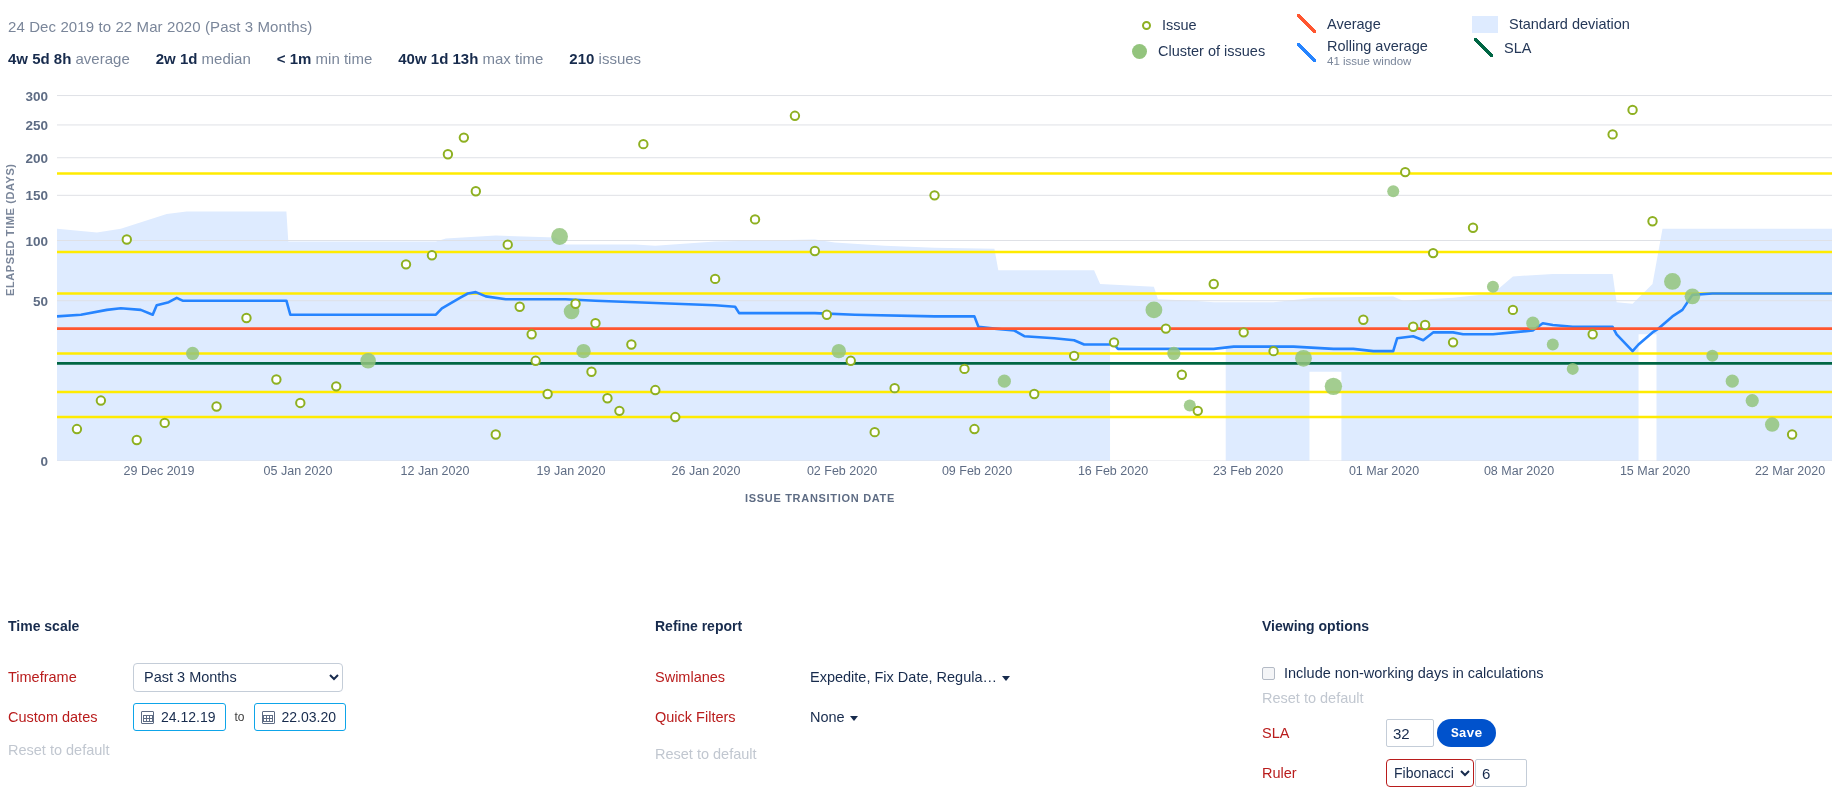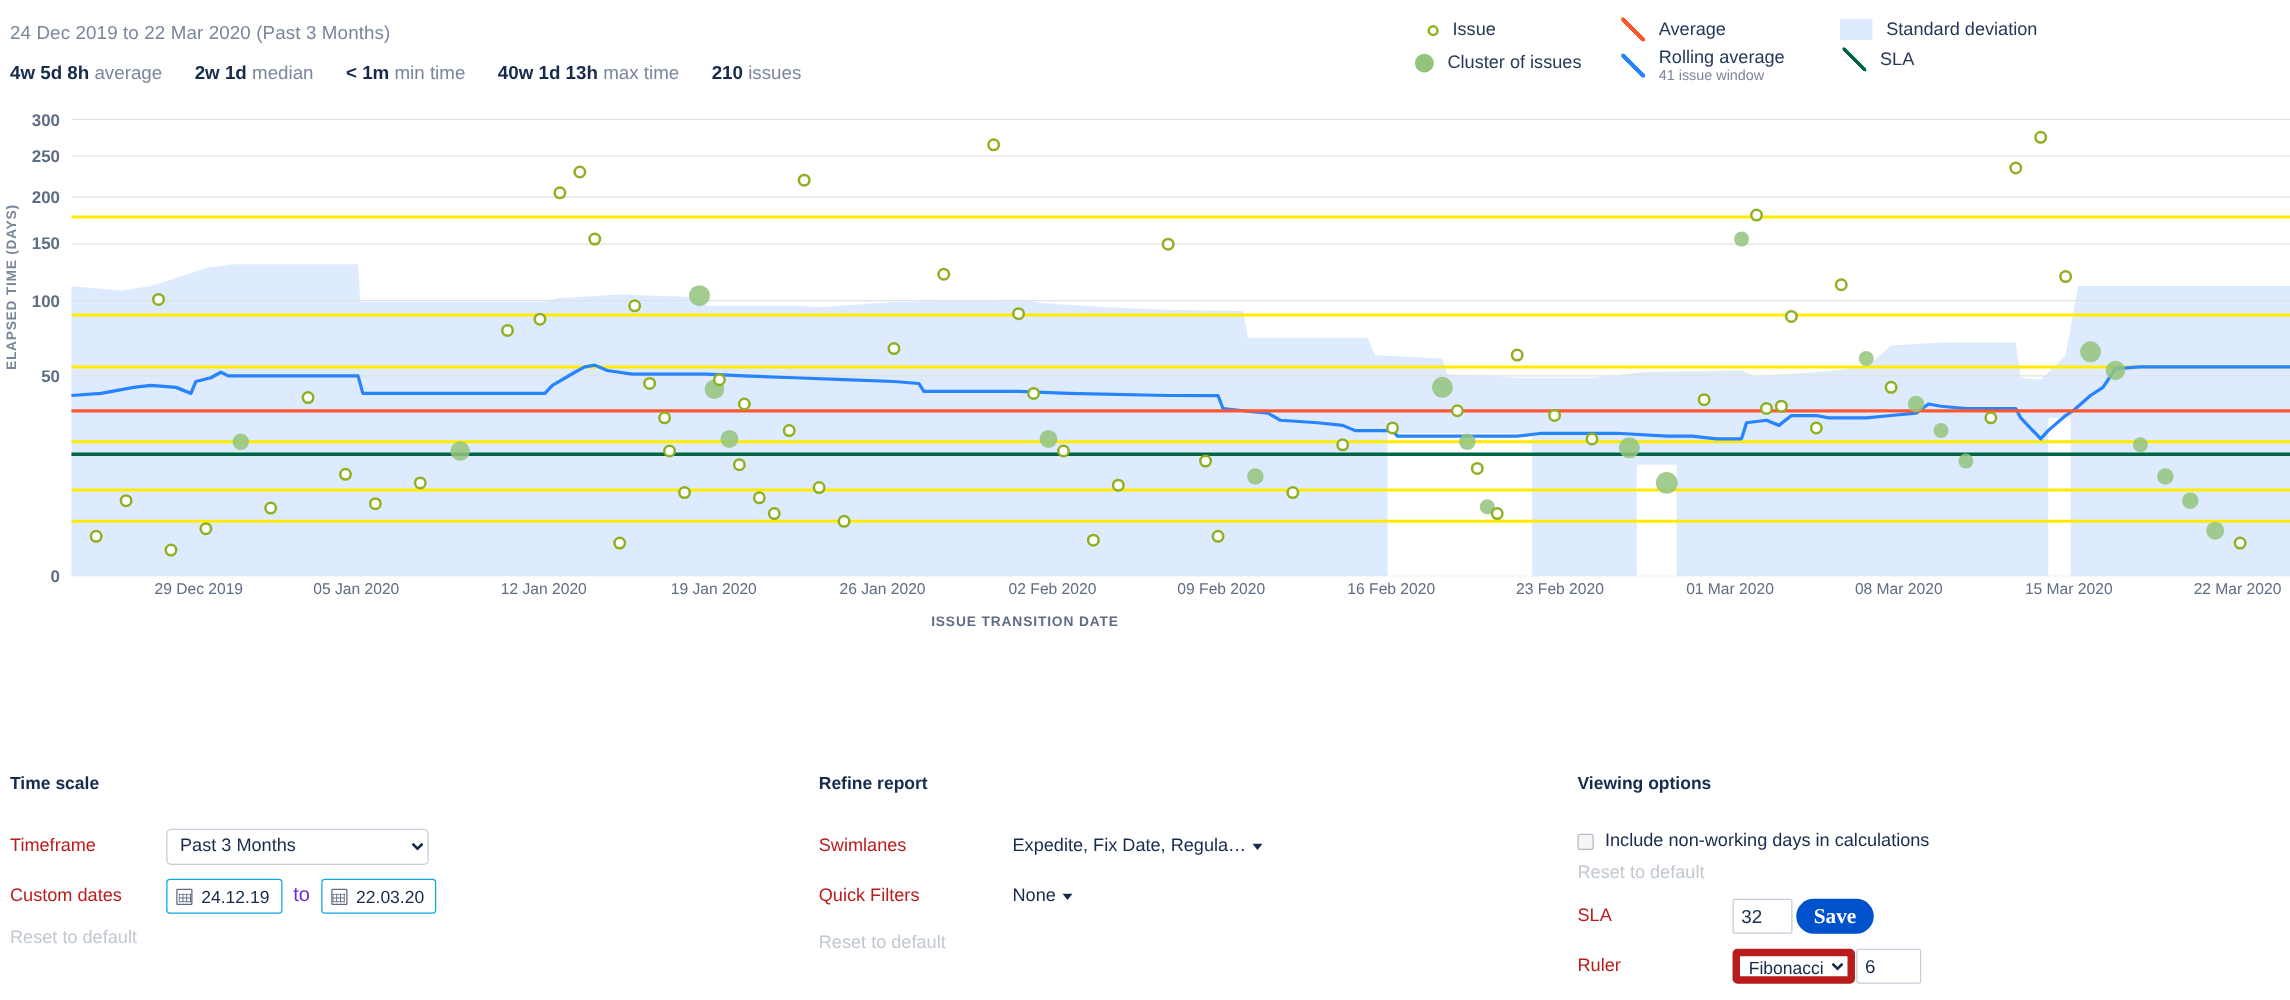--- a/index.html
+++ b/index.html
@@ -94,25 +94,25 @@
            border-top:5px solid #172b4d; vertical-align:middle; }
   .chk { width:13px; height:13px; border:1px solid #b3bac5; border-radius:2px; background:#f4f5f7;
          display:inline-block; vertical-align:middle; margin-right:9px; }
   .num-in {
     border:1px solid #c4cdd8; border-radius:2px; height:28px; width:48px;
     font-family:"Liberation Sans", sans-serif; font-size:15px; color:#172b4d;
     padding:0 6px; background:#fff;
   }
   .save-btn {
     background:#0052cc; color:#fff; border:none; border-radius:14px;
-    height:28px; padding:0 14px; font-weight:bold; font-size:17px;
-    font-family:Liberation Serif, serif; cursor:pointer;
+    height:28px; padding:0 14px; font-weight:bold; font-size:13px;
+    font-family:Liberation Mono, monospace; cursor:pointer;
   }
   .ruler-sel {
-    border:6px solid #b91c1c; border-radius:4px; background:#fff; height:28px;
+    border:1px solid #b91c1c; border-radius:4px; background:#fff; height:28px;
     font-family:"Liberation Sans", sans-serif; font-size:14px; color:#172b4d; padding:0 3px;
   }
 </style>
 </head>
 <body>
 
 <div id="header">
   <div id="date-range">24 Dec 2019 to 22 Mar 2020 (Past 3 Months)</div>
   <div id="stats"><span class="stat"><span class="v">4w 5d 8h</span> <span class="l">average</span></span><span class="stat"><span class="v">2w 1d</span> <span class="l">median</span></span><span class="stat"><span class="v">&lt; 1m</span> <span class="l">min time</span></span><span class="stat"><span class="v">40w 1d 13h</span> <span class="l">max time</span></span><span class="stat"><span class="v">210</span> <span class="l">issues</span></span></div>
 </div>
@@ -233,21 +233,21 @@
         <circle cx="1635.3932584269664" cy="210.3679331658587" r="7.8" fill="#93c47d" fill-opacity="0.85"></circle>
         <circle cx="1655.3370786516853" cy="269.84708210451817" r="6" fill="#93c47d" fill-opacity="0.85"></circle>
         <circle cx="1675.2808988764045" cy="295.12917587113367" r="6.6" fill="#93c47d" fill-opacity="0.85"></circle>
         <circle cx="1695.2247191011236" cy="314.56380613705784" r="6.6" fill="#93c47d" fill-opacity="0.85"></circle>
         <circle cx="1715.1685393258429" cy="338.53960843302696" r="7.2" fill="#93c47d" fill-opacity="0.85"></circle>
         <circle cx="1735.1123595505617" cy="348.493796345442" r="4.2" fill="#ffffff" stroke="#8eb021" stroke-width="2"></circle>
       </svg>
   </div>
   <div id="xticks">
       <div class="xtick" style="left:102px;">29 Dec 2019</div>
-      <div class="xtick" style="left:228px;">05 Jan 2020</div>
+      <div class="xtick" style="left:241px;">05 Jan 2020</div>
       <div class="xtick" style="left:378px;">12 Jan 2020</div>
       <div class="xtick" style="left:514px;">19 Jan 2020</div>
       <div class="xtick" style="left:649px;">26 Jan 2020</div>
       <div class="xtick" style="left:785px;">02 Feb 2020</div>
       <div class="xtick" style="left:920px;">09 Feb 2020</div>
       <div class="xtick" style="left:1056px;">16 Feb 2020</div>
       <div class="xtick" style="left:1191px;">23 Feb 2020</div>
       <div class="xtick" style="left:1327px;">01 Mar 2020</div>
       <div class="xtick" style="left:1462px;">08 Mar 2020</div>
       <div class="xtick" style="left:1598px;">15 Mar 2020</div>
@@ -270,21 +270,21 @@
     <div class="row">
       <div class="row-label" style="width:125px;">Timeframe</div>
       <select class="sel" style="width:210px;" id="timeframe-select"><option selected="">Past 3 Months</option></select>
     </div>
     <div class="row">
       <div class="row-label" style="width:125px;">Custom dates</div>
       <span class="datebox">
         <span class="cal-ico"></span>
         <span>24.12.19</span>
       </span>
-      <span style="margin:0 9px; color:#6d28d9; font-size:16px;">to</span>
+      <span style="margin:0 9px; color:#404040; font-size:12px;">to</span>
       <span class="datebox">
         <span class="cal-ico"></span>
         <span>22.03.20</span>
       </span>
     </div>
     <div class="reset">Reset to default</div>
   </div>
 
   <div class="col" style="left:655px; width:540px;">
     <div class="col-title">Refine report</div>

